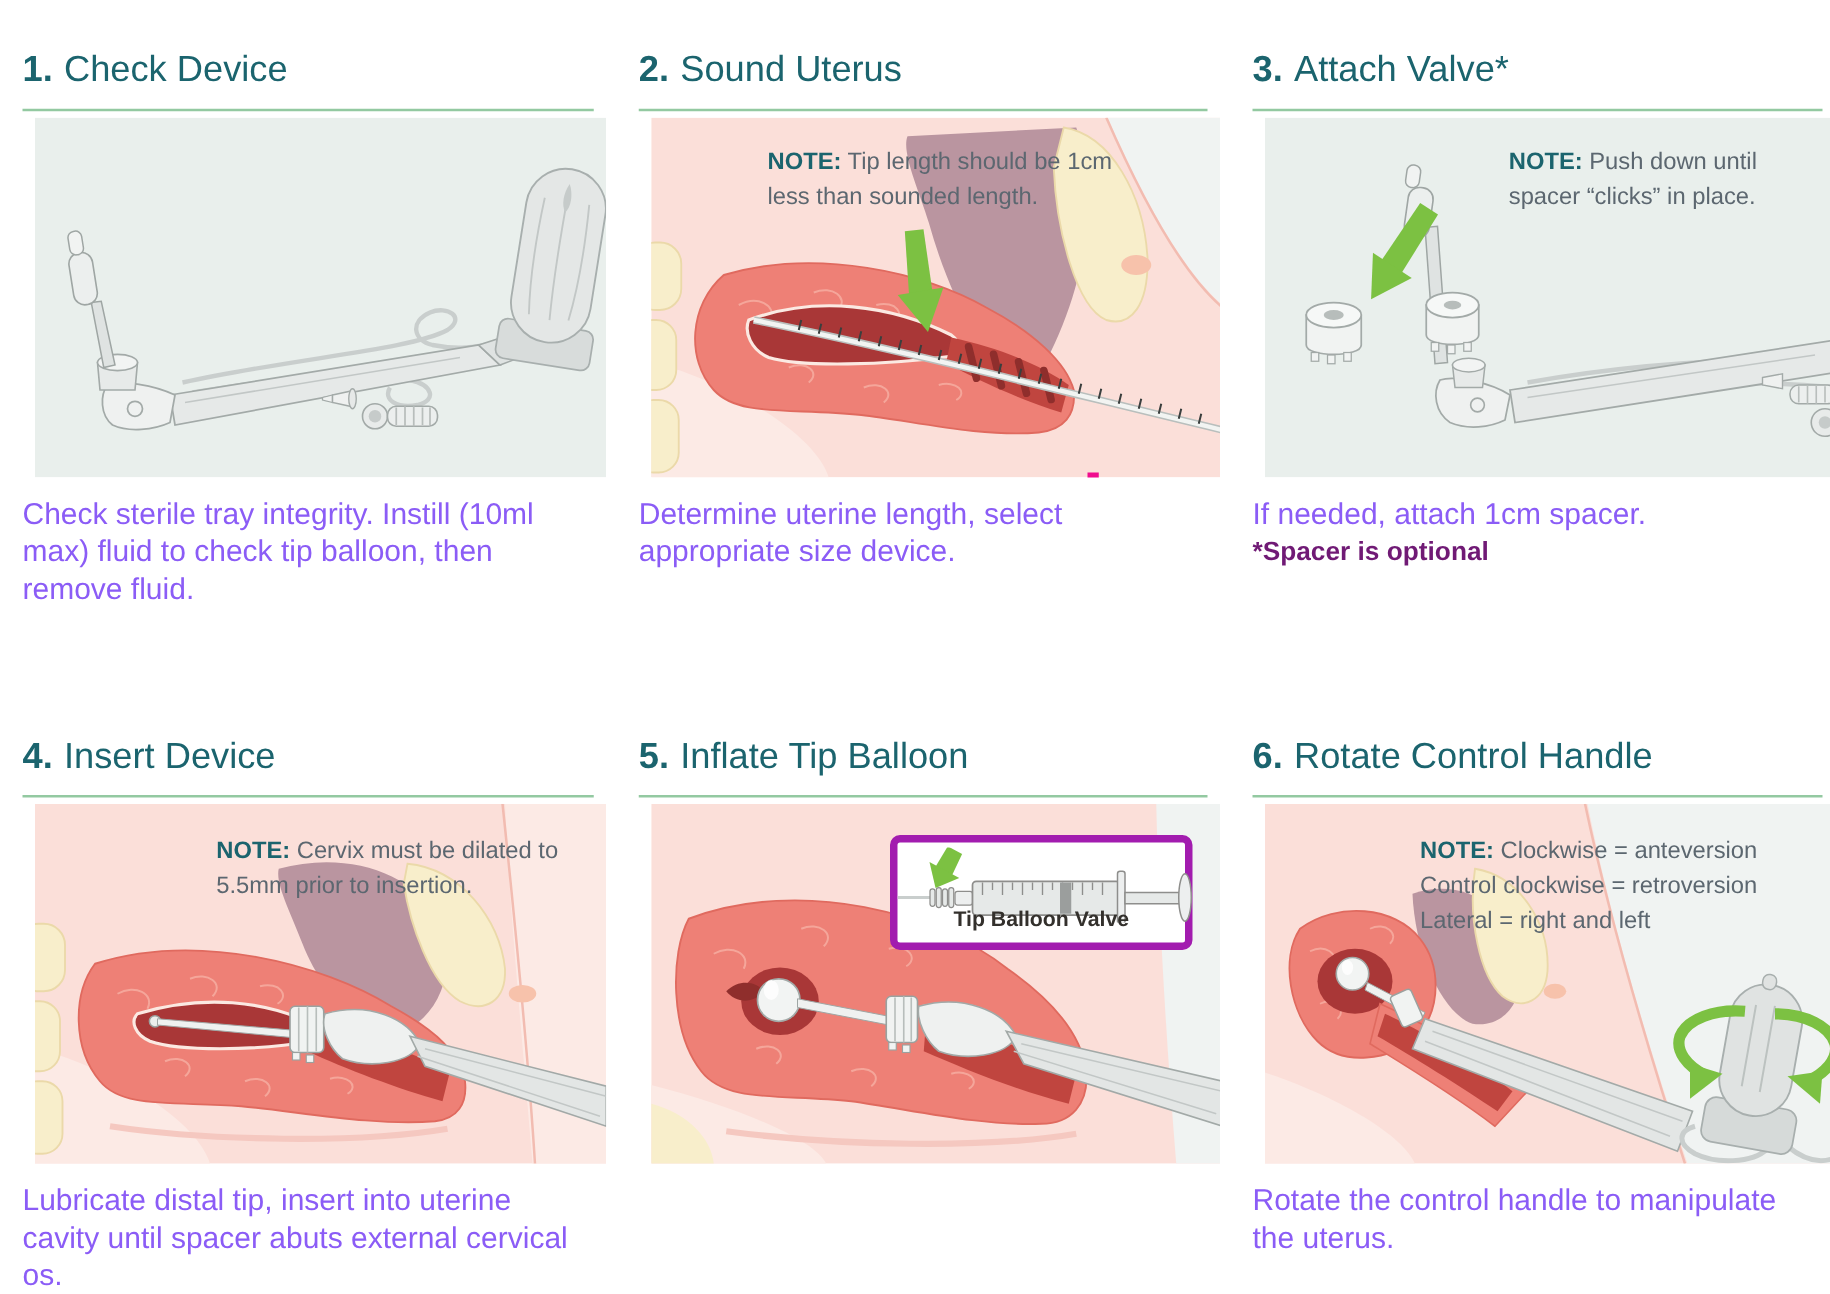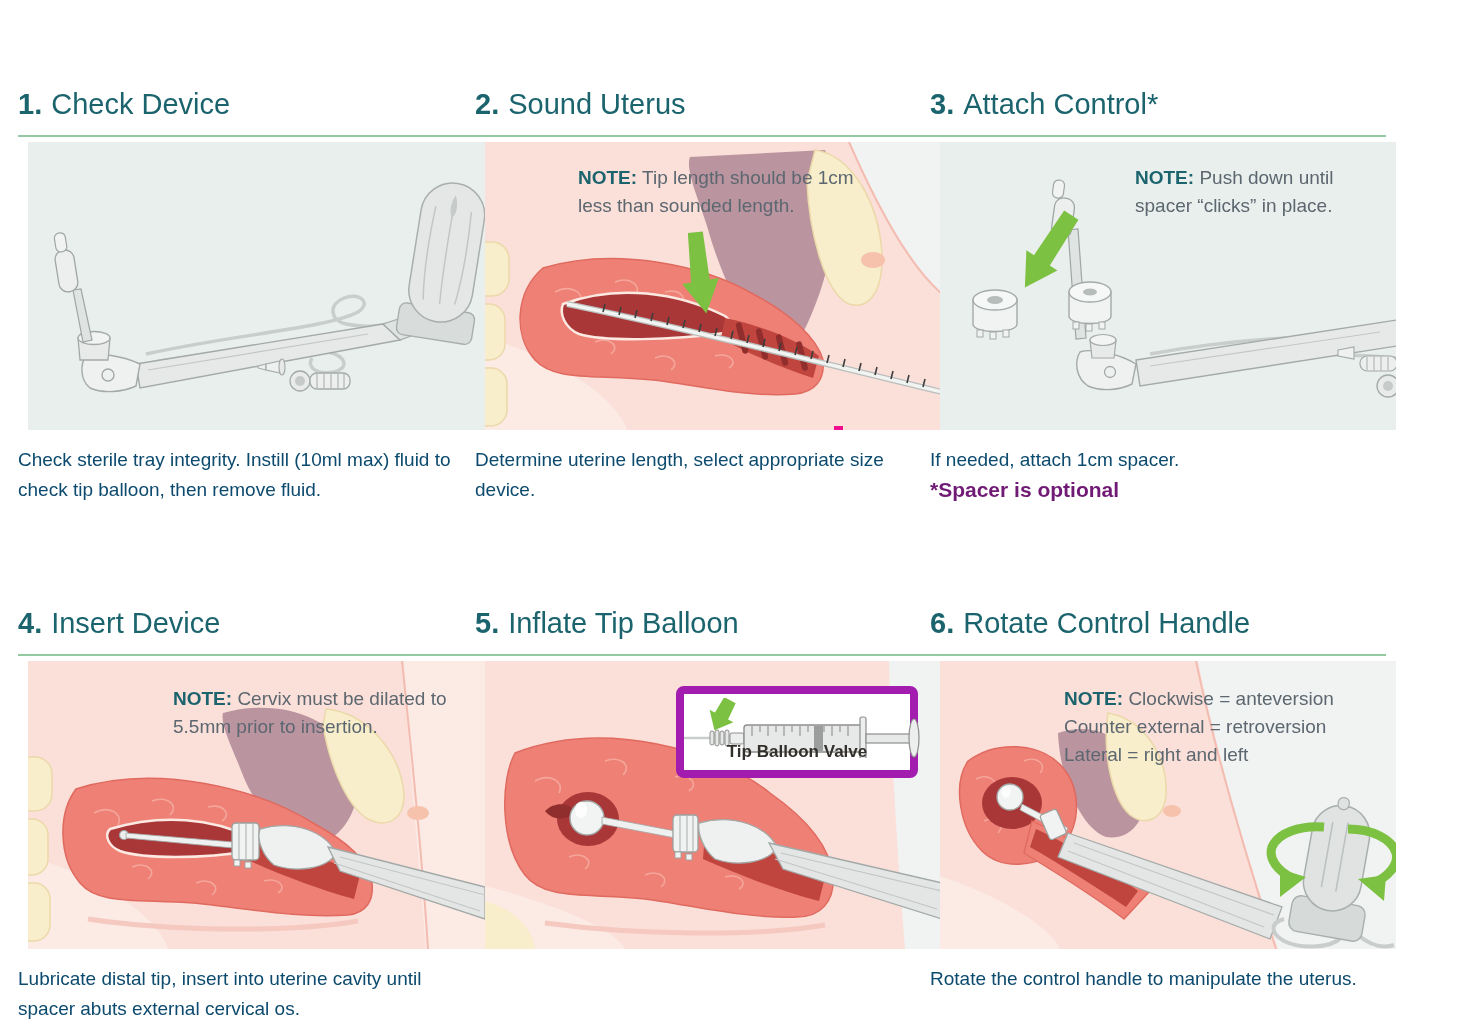--- a/index.html
+++ b/index.html
@@ -1,36 +1,36 @@
 <!DOCTYPE html>
 <html><head>
 <meta charset="utf-8">
 <style>
   html,body{margin:0;padding:0;background:#ffffff;}
   .page{position:relative;width:1464px;height:1035px;background:#ffffff;overflow:hidden;
         font-family:"Liberation Sans","DejaVu Sans",sans-serif;}
   .grid{position:absolute;left:18px;top:38px;display:grid;
-        grid-template-columns:457px 455px 456px;margin-top:48px;}
+        grid-template-columns:457px 455px 456px;column-gap:36px;}
   .step{width:100%;}
   .step.row2{margin-top:100px;}
   h2.step-h{margin:0 0 13px 0;font-size:29px;line-height:36px;font-weight:400;color:#1B646E;}
   h2.step-h .num{font-weight:700;margin-right:9px;}
   .rule{border-top:2px solid #93C9A1;margin:0 0 5px 0;height:0;}
   .panel{position:relative;width:100%;height:288px;overflow:hidden;padding-left:10px;}
   .panel svg{display:block;}
-  .caption{margin:15px 0 0 0;font-size:19px;line-height:30px;color:#0c4a6e;}
+  .caption{margin:15px 0 0 0;font-size:24px;line-height:30px;color:#8b5cf6;}
   .caption-bold{margin:0;font-size:21px;line-height:30px;font-weight:700;color:#701a75;}
   .note{position:absolute;font-size:19px;line-height:28px;color:#5C6770;z-index:3;}
   .note-label{font-weight:700;color:#1B646E;}
   .note-2{left:103px;top:22px;width:300px;}
   .note-3{left:205px;top:22px;width:234px;}
   .note-4{left:155px;top:24px;width:292px;}
   .note-6{left:134px;top:24px;width:318px;}
   .inset{position:absolute;left:201px;top:25px;width:242px;height:92px;background:#ffffff;
-         border:8px solid #a21caf;border-radius:8px;box-sizing:border-box;z-index:3;}
+         border:6px solid #a21caf;border-radius:8px;box-sizing:border-box;z-index:3;}
   .inset-label{position:absolute;left:0;right:0;bottom:8px;text-align:center;
                font-size:17px;font-weight:700;color:#33302C;}
   .magenta-marker{position:absolute;left:359px;top:284px;width:9px;height:22px;
                   background:#F00D8E;z-index:6;}
 </style>
 </head>
 <body>
 
 <div class="page">
 <div class="grid">
@@ -119,21 +119,21 @@
           <polygon points="196,140 233,138 217,172"></polygon>
         </g>
       </svg>
       <div class="note note-2"><span class="note-label">NOTE:</span> <span>Tip length should be 1cm less than sounded length.</span></div>
       <div class="magenta-marker"></div>
     </div>
     <p class="caption">Determine uterine length, select appropriate size device.</p>
   </section>
 
   <section class="step">
-    <h2 class="step-h"><span class="num">3.</span><span>Attach Control*</span></h2>
+    <h2 class="step-h"><span class="num">3.</span><span>Attach Valve*</span></h2>
     <div class="rule"></div>
     <div class="panel">
       <svg width="457" height="288" viewBox="0 0 457 288">
         <rect x="0" y="0" width="457" height="288" fill="#E9EFEC"></rect>
 
         <path d="M210,212 C300,196 380,192 457,194" fill="none" stroke="#C9CECD" stroke-width="3.5"></path>
         <path d="M216,224 C310,210 390,210 457,216" fill="none" stroke="#C9CECD" stroke-width="3.5"></path>
         <path d="M196,218 L457,178 L457,204 L200,244 Z" fill="#E6E9E8" stroke="#A3AAA8" stroke-width="1.4"></path>
         <path d="M210,224 L440,190" fill="none" stroke="#C2C7C6" stroke-width="1.2"></path>
 
@@ -320,21 +320,21 @@
 
         <g>
           <path d="M384,166 C360,164 338,172 332,186 C328,198 338,210 352,217" fill="none" stroke="#7CC142" stroke-width="9"></path>
           <polygon points="340,208 366,216 340,236" fill="#7CC142"></polygon>
           <path d="M408,168 C432,168 452,178 456,192 C459,204 448,216 432,223" fill="none" stroke="#7CC142" stroke-width="9"></path>
           <polygon points="446,214 418,218 444,240" fill="#7CC142"></polygon>
         </g>
       </svg>
       <div class="note note-6">
         <div><span class="note-label">NOTE:</span> <span>Clockwise = anteversion</span></div>
-        <div>Counter external = retroversion</div>
+        <div>Control clockwise = retroversion</div>
         <div>Lateral = right and left</div>
       </div>
     </div>
     <p class="caption">Rotate the control handle to manipulate the uterus.</p>
   </section>
 
 </div>
 </div>
 
 </body></html>

